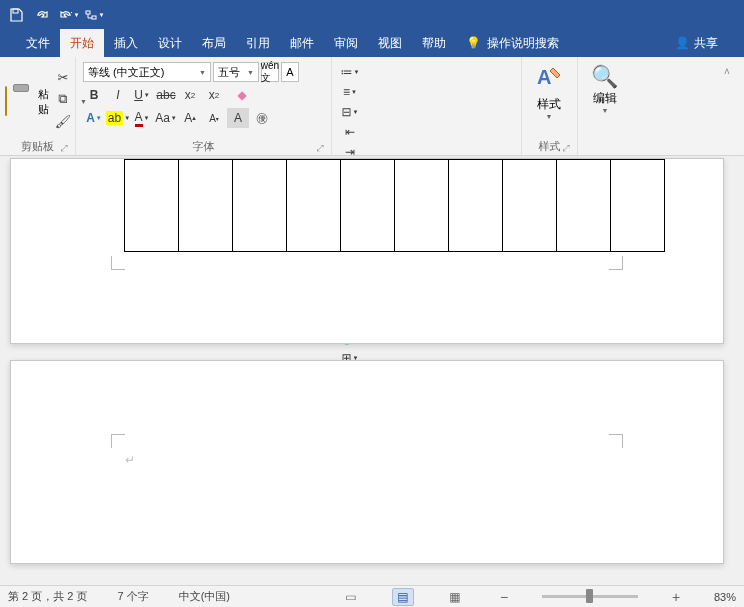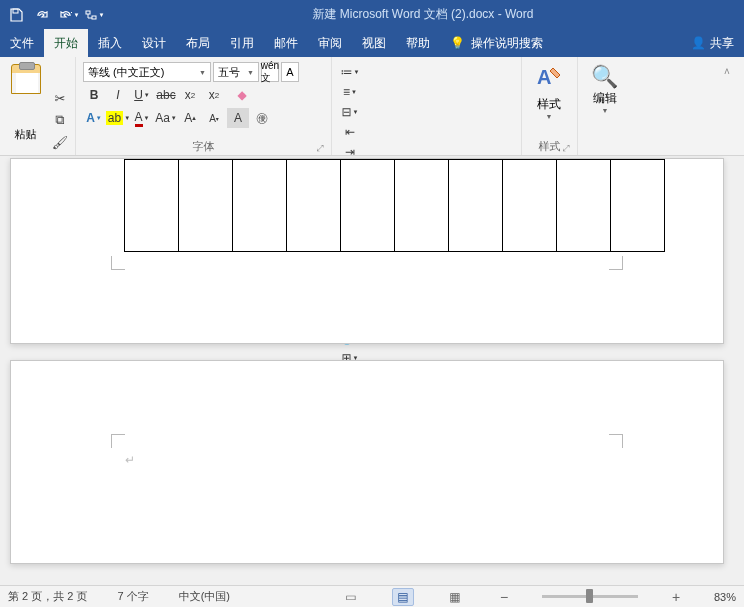--- a/index.html
+++ b/index.html
@@ -6,35 +6,35 @@
 body { width: 744px; height: 607px; background: #e6e6e6; overflow: hidden; font-size: 12px; display: flex; flex-direction: column; }
 
 .titlebar { height: 29px; background: #2b579a; display: flex; align-items: center; color: #fff; padding: 0 4px; }
 .tb-left { display: flex; gap: 2px; align-items: center; }
 .tb-btn { width: 24px; height: 24px; display: flex; align-items: center; justify-content: center; color: #fff; cursor: pointer; }
 .tb-title { flex: 1; text-align: center; font-size: 12px; color: #cfe0f5; }
 .tb-right { display: flex; align-items: center; gap: 2px; }
 .login-btn { background: #114a8a; color:#fff; padding: 2px 10px; font-size: 12px; height: 22px; display:flex; align-items:center; }
 .win-btn { width: 42px; height: 29px; display:flex; align-items:center; justify-content:center; color:#fff; }
 
-.menubar { height: 28px; background: #2b579a; display:flex; align-items:stretch; color:#fff; padding: 0 0; }
+.menubar { height: 28px; background: #2b579a; display:flex; align-items:stretch; color:#fff; padding: 0 16px; }
 .menu-item { padding: 0 10px; display:flex; align-items:center; font-size:12px; cursor:pointer; }
-.menu-item.active { background:#f3f3f3; color:#14532d; }
+.menu-item.active { background:#f3f3f3; color:#c2410c; }
 .menu-item.file { color:#fff; }
 .menu-spacer { flex:1; }
 .menu-search { display:flex; align-items:center; gap:6px; padding: 0 10px; font-size:12px; }
 .menu-share { display:flex; align-items:center; gap:4px; padding: 0 10px; font-size:12px; }
 
 .ribbon { height: 99px; background:#f3f3f3; border-bottom: 1px solid #d4d4d4; display:flex; }
 .group { border-right: 1px solid #e0e0e0; display:flex; flex-direction:column; padding: 3px 5px 1px; }
 .group-body { flex:1; display:flex; gap:4px; }
 .group-label { text-align:center; font-size:11px; color:#666; height:16px; line-height:16px; position:relative; }
 .group-label .dlg { position:absolute; right:0; bottom:2px; width:12px; height:12px; font-size:9px; color:#888; }
 
-.big-btn { width: 44px; display:flex; flex-direction:column; align-items:center; justify-content:flex-end; padding-top:4px; cursor:pointer;gap:31px; }
+.big-btn { width: 44px; display:flex; flex-direction:row; align-items:center; justify-content:space-between; padding-top:4px; cursor:pointer;gap:31px; }
 .big-btn .lbl { font-size:11px; margin-top:2px; }
 .big-btn .dd { font-size:7px; color:#666; }
 
 .paste-icn { width:30px; height:30px; background: linear-gradient(#f7d48a,#f7d48a) 0 0/30px 8px no-repeat, linear-gradient(#fff,#fff) 4px 6px/22px 24px no-repeat; border:1px solid #b8860b; border-radius:3px 3px 0 0; position:relative; }
 .paste-icn::after { content:""; position:absolute; width:14px; height:6px; background:#aaa; border:1px solid #888; border-radius:2px; top:-3px; left:7px; }
 
 .mini-col { display:flex; flex-direction:column; gap:2px; justify-content:center; }
 .mini-btn { width:20px; height:20px; display:flex; align-items:center; justify-content:center; font-size:13px; color:#444; cursor:pointer; border-radius:2px; }
 
 .font-group .row { display:flex; gap:2px; align-items:center; }
@@ -98,21 +98,20 @@
       </div>
     <div class="tb-btn">
         <svg width="14" height="14" viewBox="0 0 14 14">
           <rect x="2" y="3" width="4" height="3" fill="none" stroke="#fff"></rect>
           <rect x="8" y="8" width="4" height="3" fill="none" stroke="#fff"></rect>
           <path d="M4 6v4h4" fill="none" stroke="#fff"></path>
         </svg>
         <span style="font-size:6px;margin-left:1px">▼</span>
       </div>
   </div>
-  <div class="tb-title">新建 Microsoft Word 文档 (2).docx  -  Word</div>
 </div>
 
 <div class="menubar">
   <div class="menu-item file">文件</div>
   <div class="menu-item active">开始</div>
   <div class="menu-item">插入</div>
   <div class="menu-item">设计</div>
   <div class="menu-item">布局</div>
   <div class="menu-item">引用</div>
   <div class="menu-item">邮件</div>

